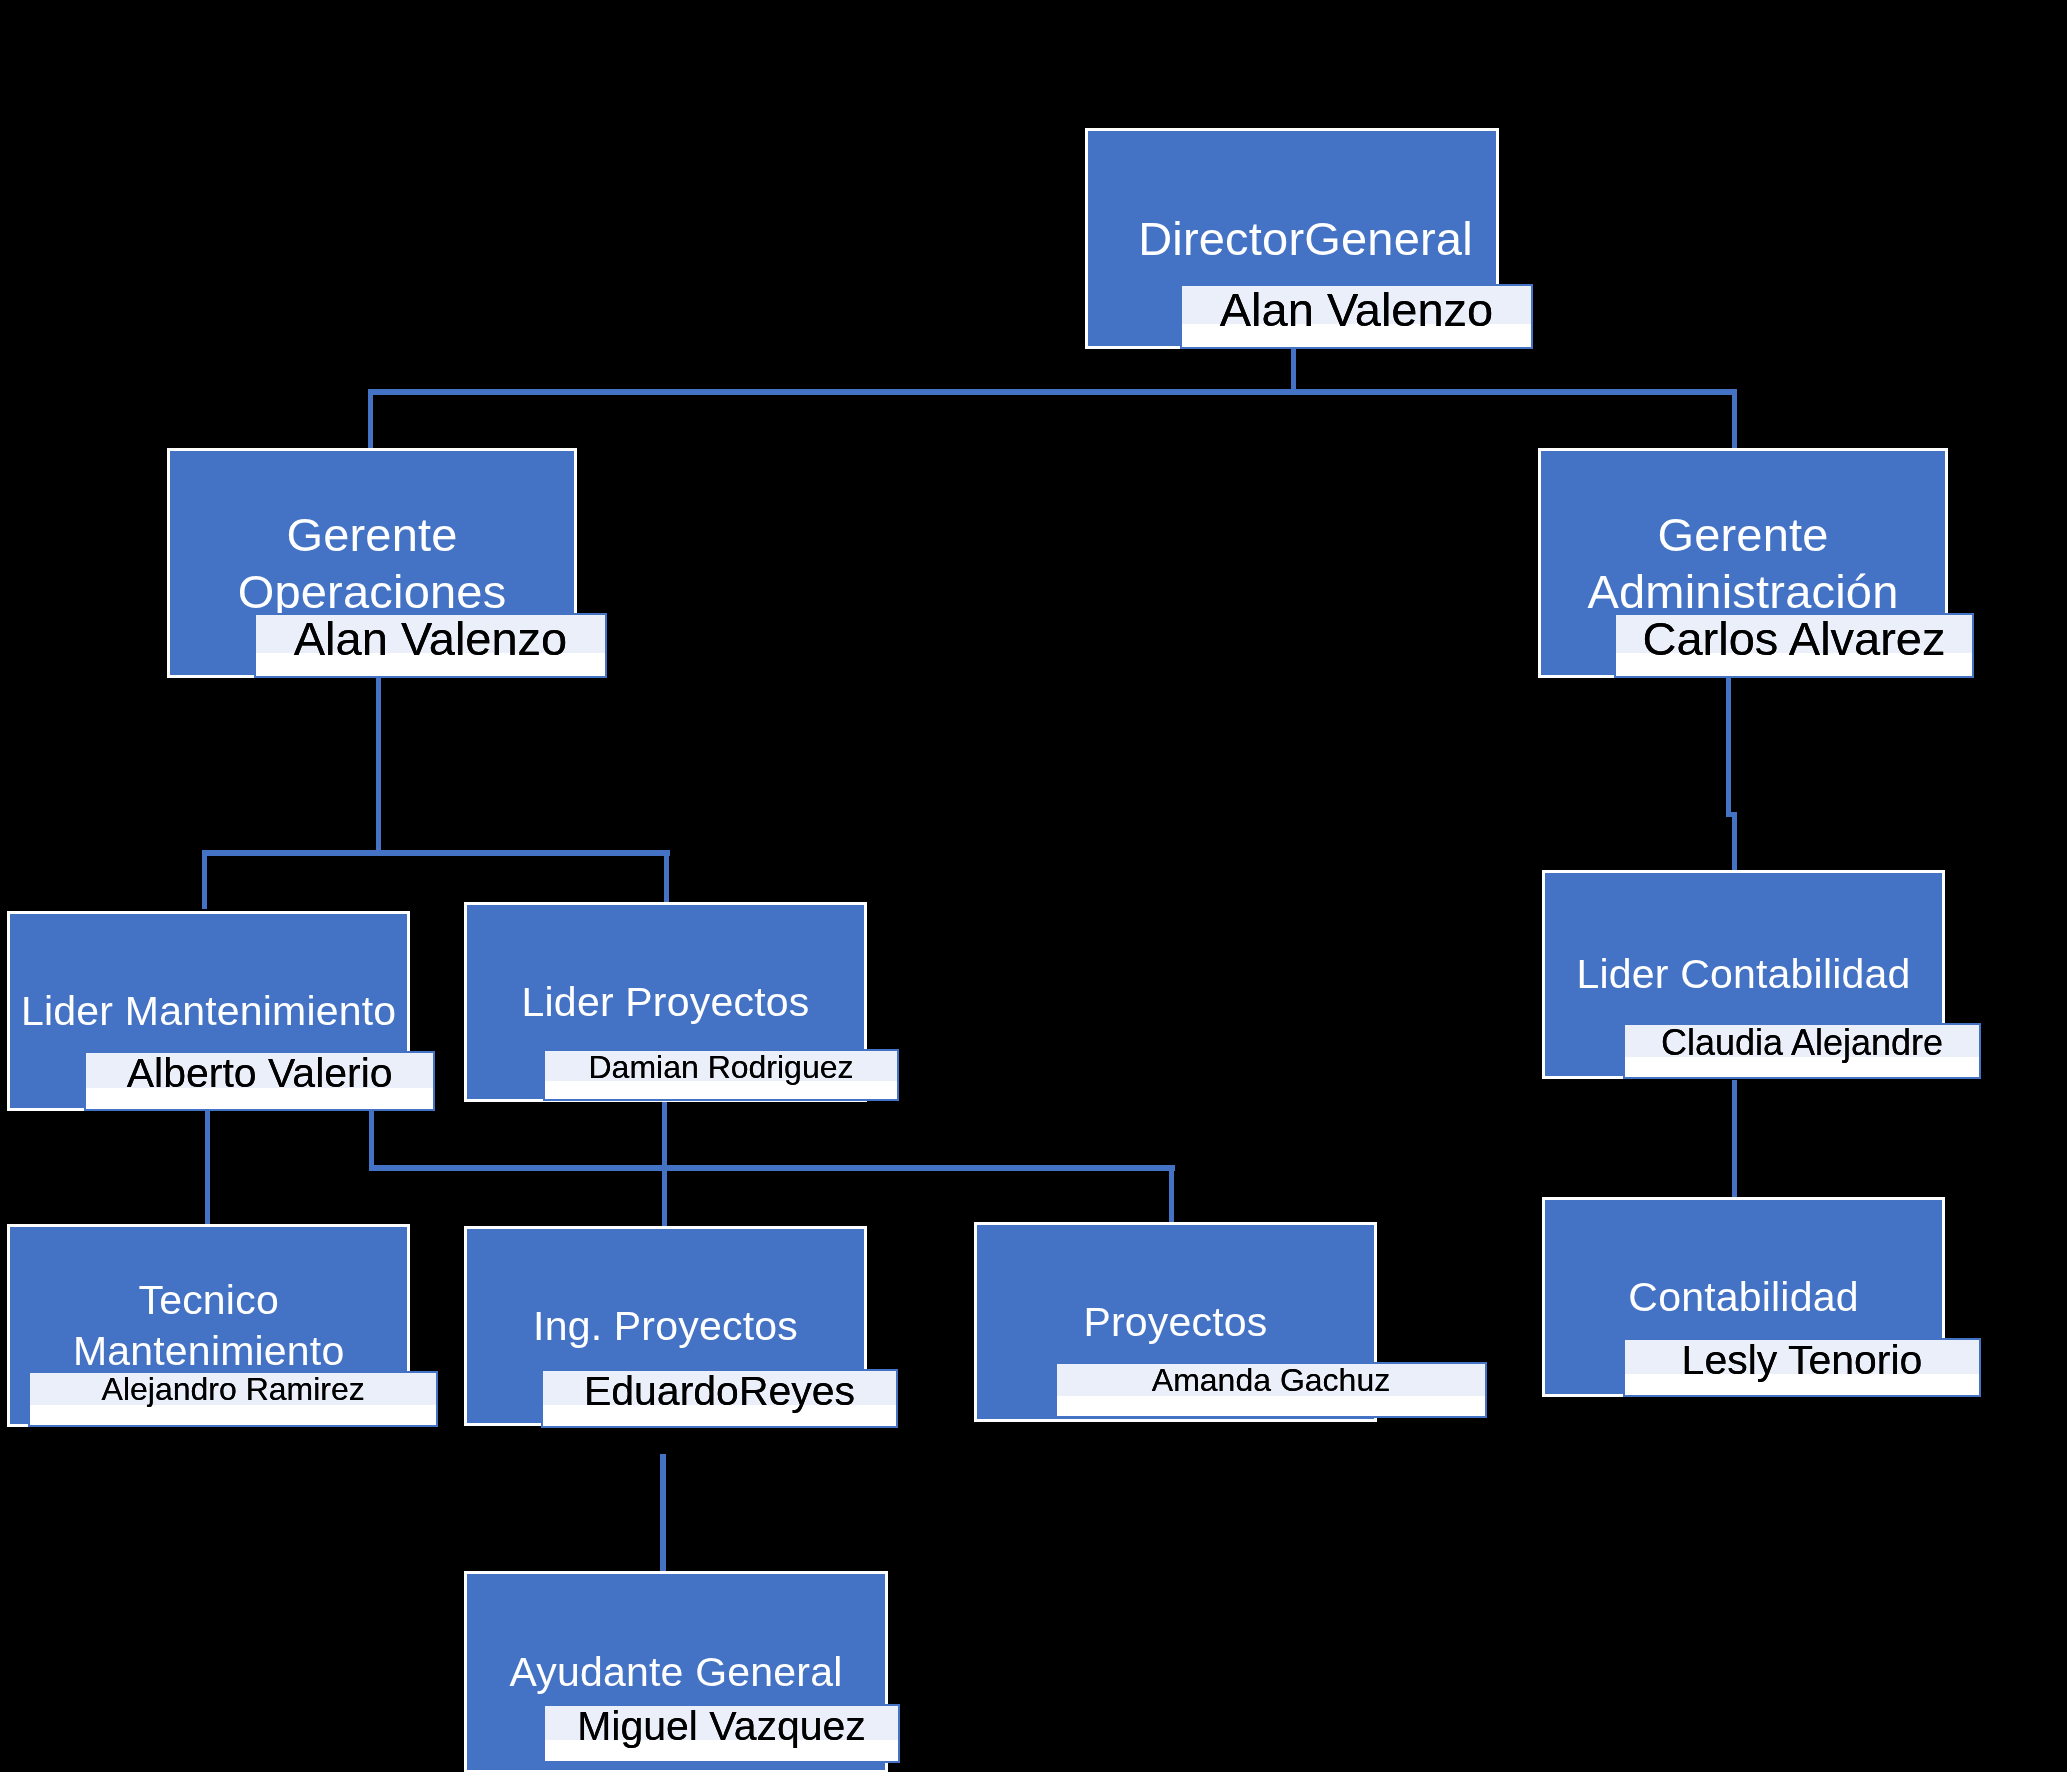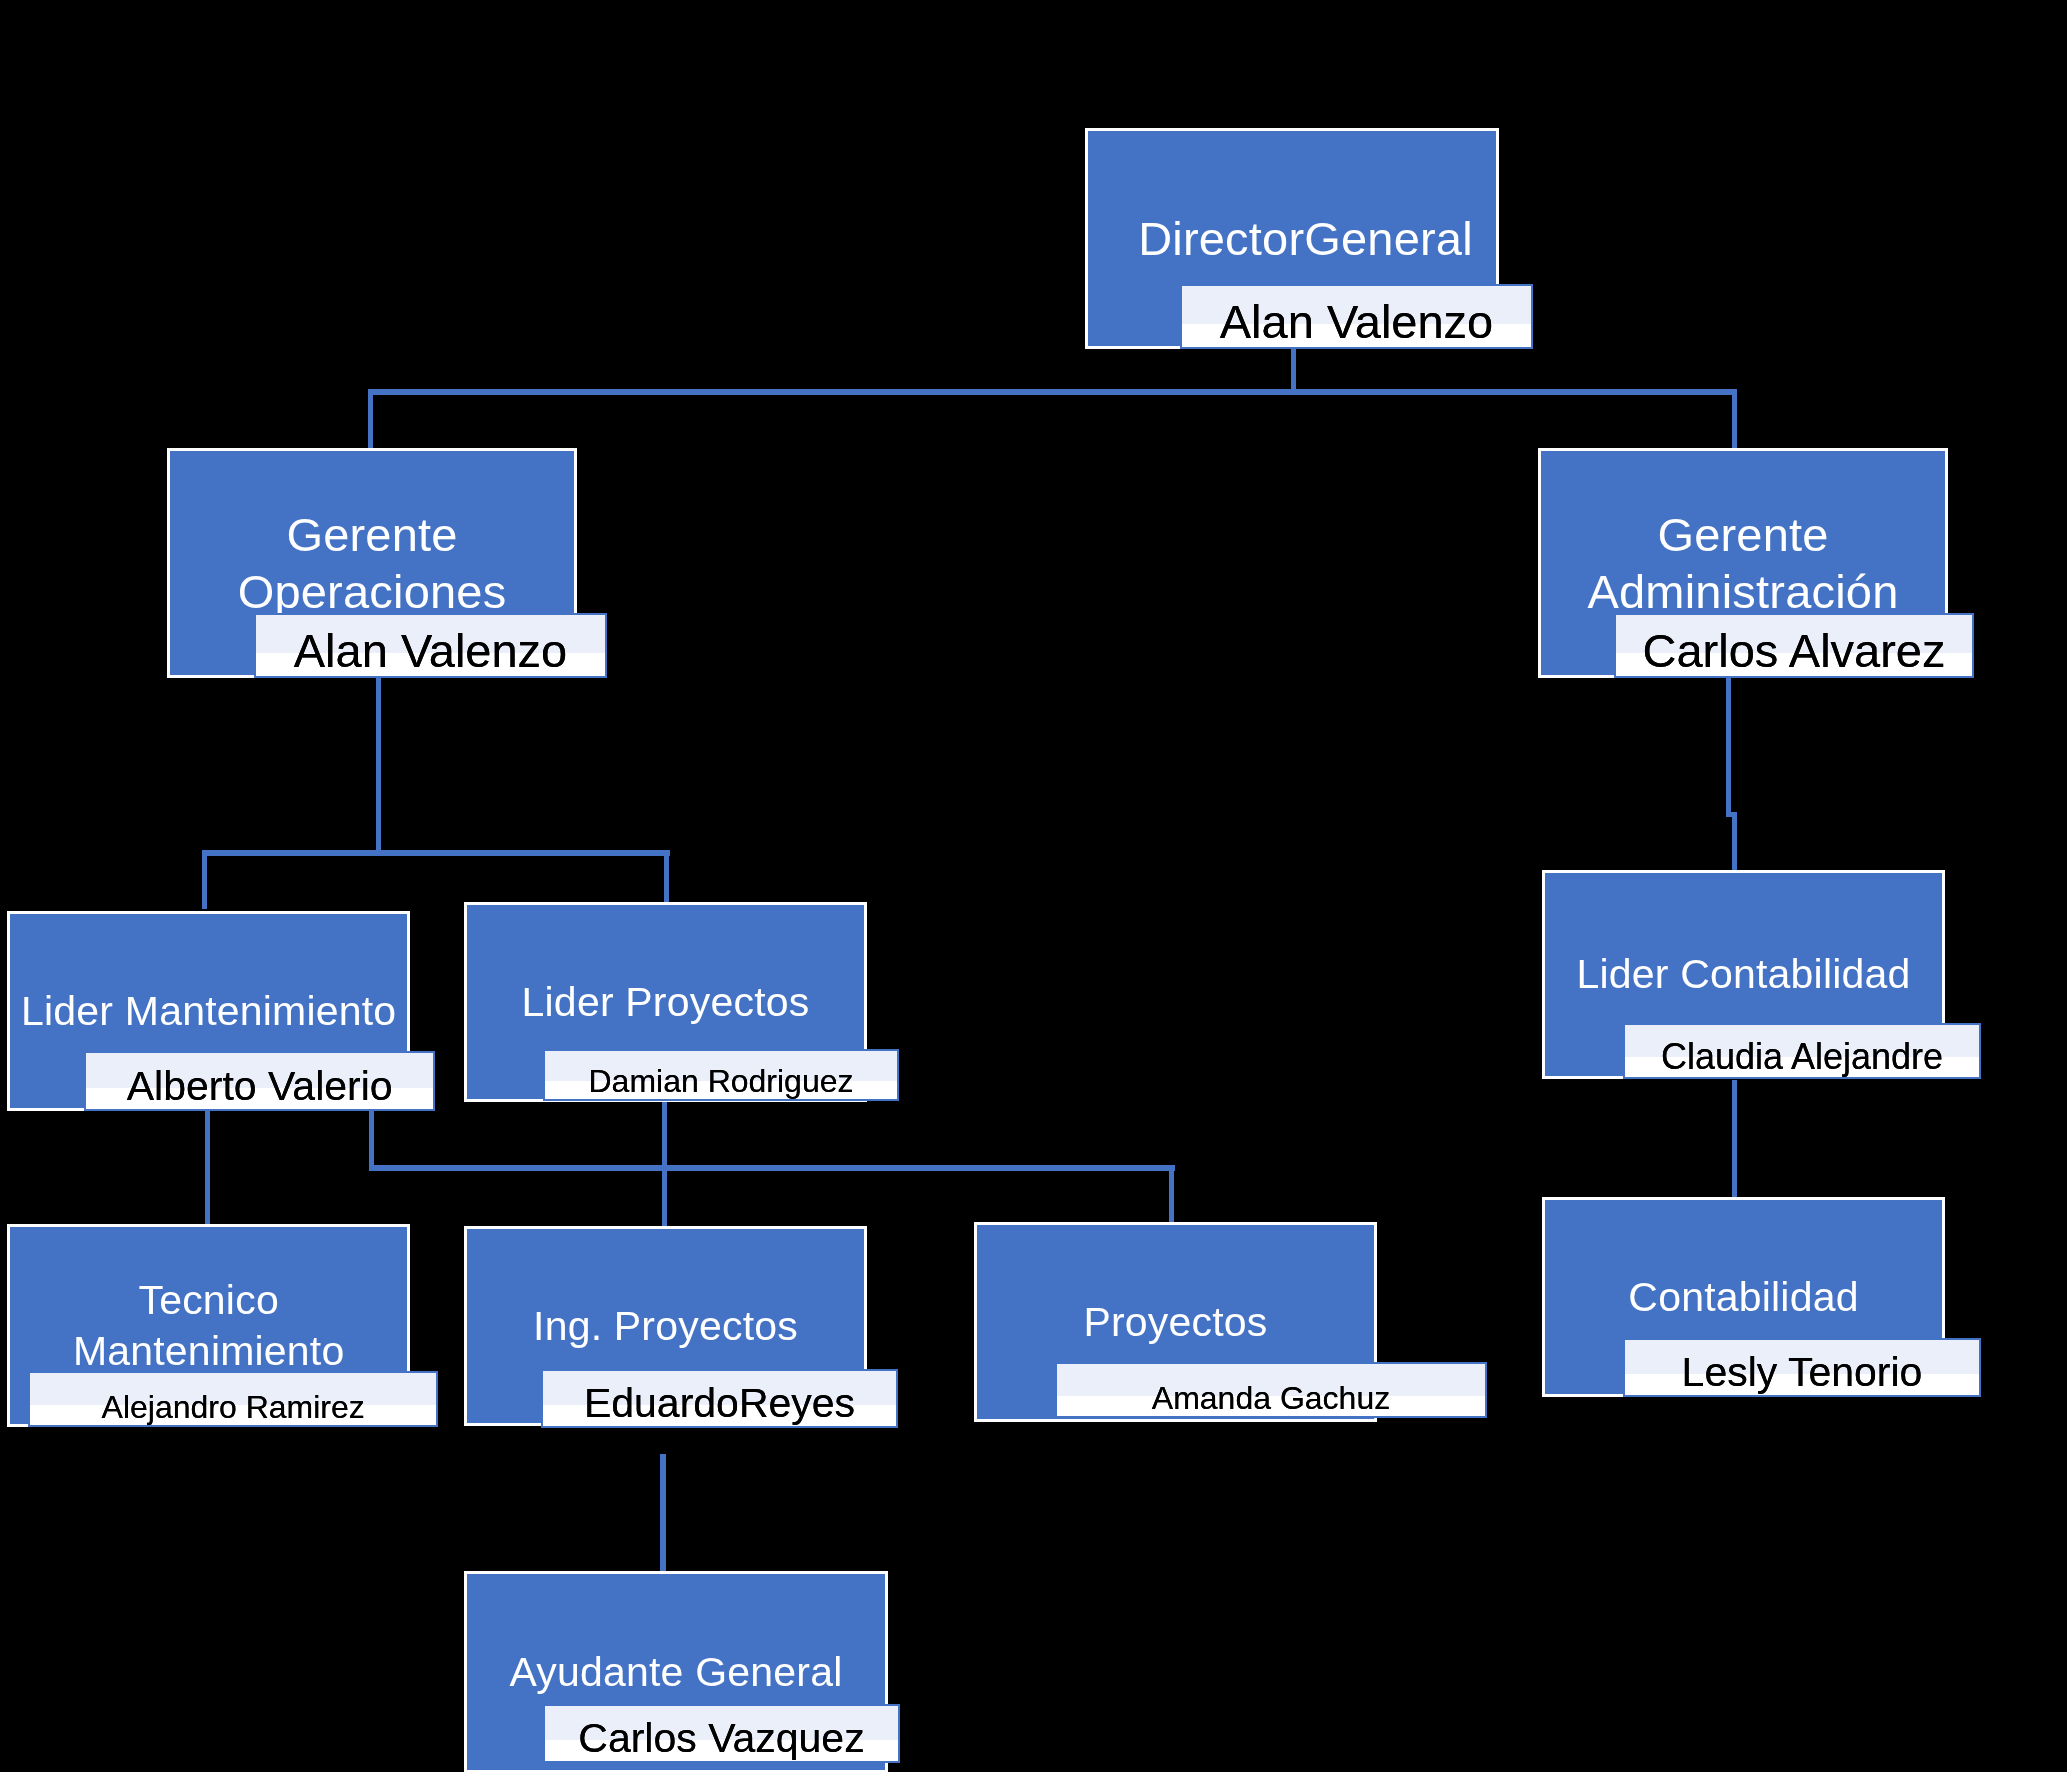--- a/index.html
+++ b/index.html
@@ -53,21 +53,21 @@
   }
 
   
   .name-chip {
     position: absolute;
     box-sizing: border-box;
     border: 2.7px solid #4472C4;
     background: linear-gradient(to bottom, #EAEFF9 0%, #EAEFF9 62%, #FFFFFF 62%, #FFFFFF 100%);
     color: #000000;
     display: flex;
-    align-items: flex-end;
+    align-items: flex-start;
     justify-content: center;
     white-space: nowrap;
     overflow: visible;
     z-index: 3;
     line-height: 1.0;
     padding-top: 1.8px;
   }
   .name-chip > span {
     position: relative;
     top: -1.8px;
@@ -209,18 +209,18 @@
     <div class="name-chip fs-46" style="left:81px; top:141px; width:358px; height:59px;">
       <span>Lesly Tenorio</span>
     </div>
   </div>
 
   <div class="node" style="left:464px; top:1571px; width:403px; height:202px;">
     <div class="title-box fs-46" style="width:424px; height:202px;">
       <span>Ayudante General</span>
     </div>
     <div class="name-chip fs-46" style="left:79px; top:133px; width:357px; height:59px;">
-      <span>Carlos Vazquez</span>
+      <span>Miguel Vazquez</span>
     </div>
   </div>
 
 </div>
 
 
 </body></html>

